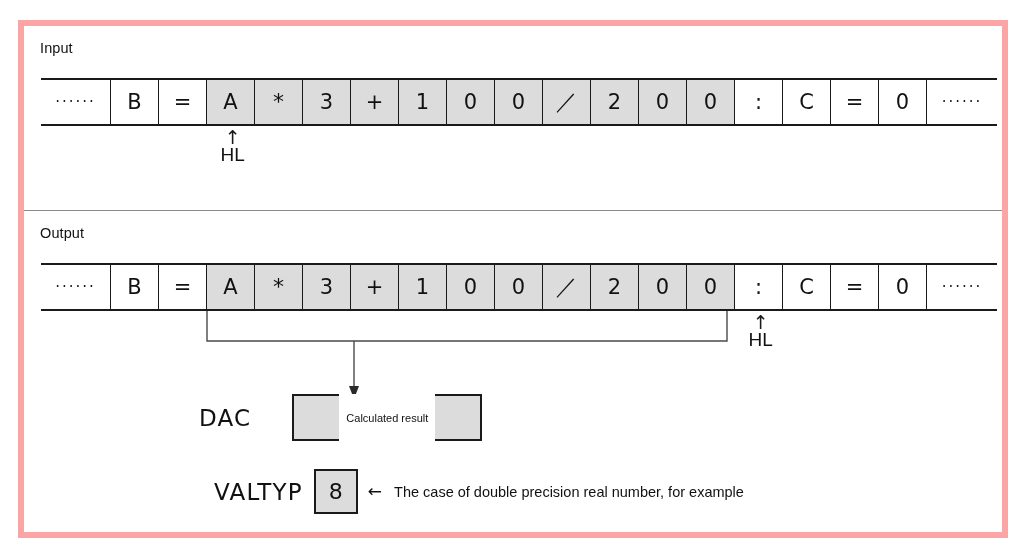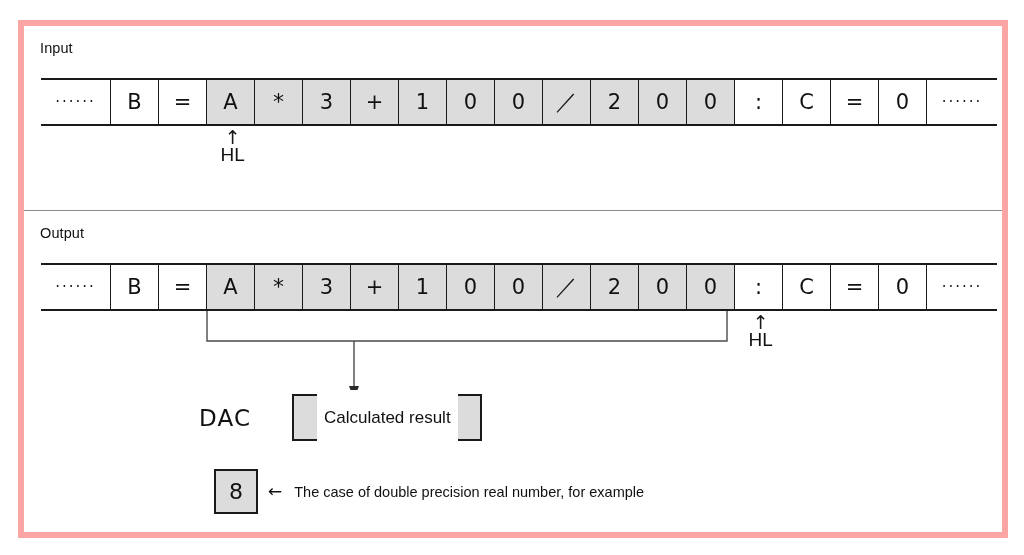--- a/index.html
+++ b/index.html
@@ -133,21 +133,21 @@
     border: 2px solid #1a1a1a;
     background: #dcdcdc;
     display: flex;
     align-items: center;
     justify-content: center;
     box-sizing: border-box;
   }
   #dac-box-text {
     background: #ffffff;
     padding: 18px 7px;
-    font-size: 17px;
+    font-size: 11px;
     color: #111111;
     white-space: nowrap;
   }
 
   
   #valtyp-row {
     position: absolute;
     left: 190px;
     top: 258px;
     display: flex;
@@ -260,19 +260,20 @@
     </svg>
 
     <div id="dac-row">
       <span id="dac-label">DAC</span>
       <div id="dac-box">
         <span id="dac-box-text">Calculated result</span>
       </div>
     </div>
 
     <div id="valtyp-row">
+      <span id="valtyp-label">VALTYP</span>
       <div id="valtyp-box">8</div>
       <span id="valtyp-arrow">←</span>
       <span id="valtyp-note">The case of double precision real number, for example</span>
     </div>
   </div>
 
 </div>
 
 </body></html>

